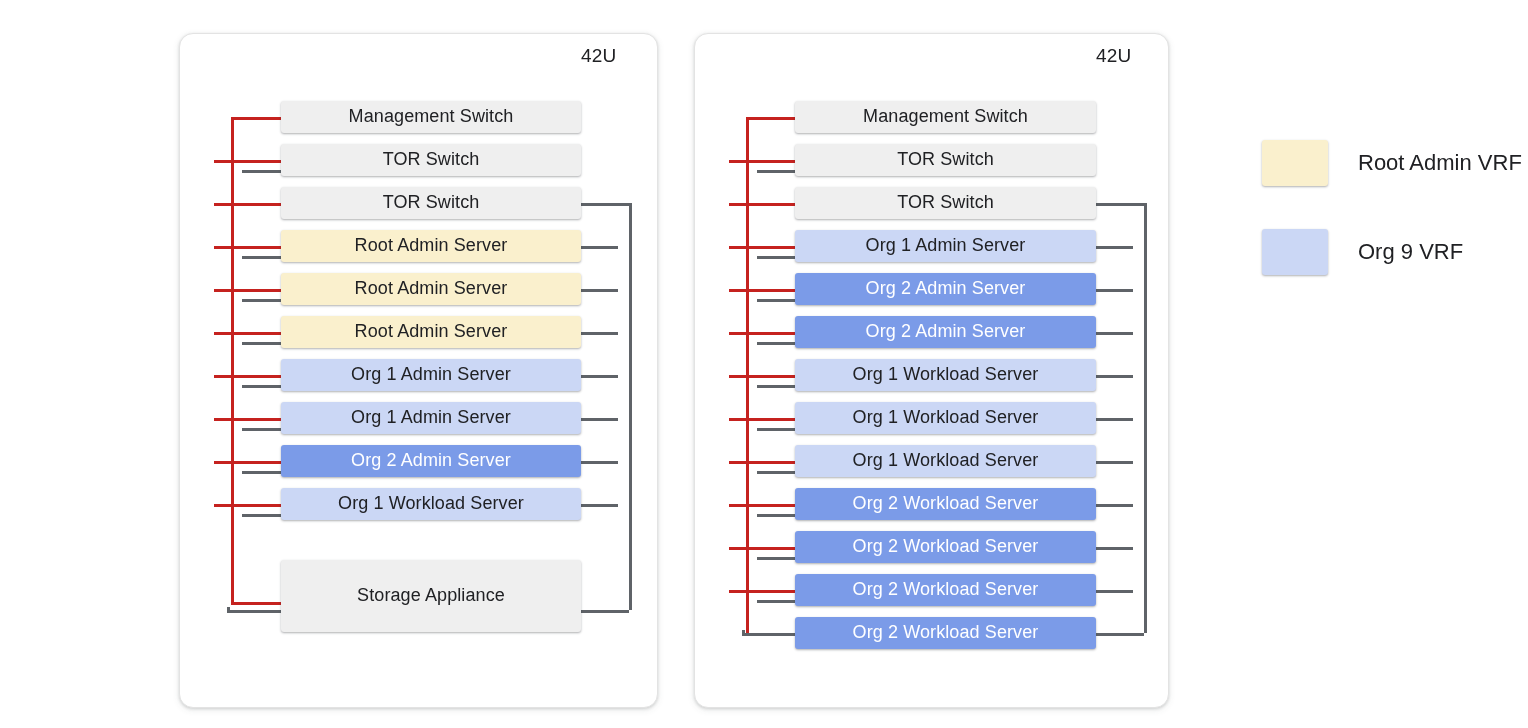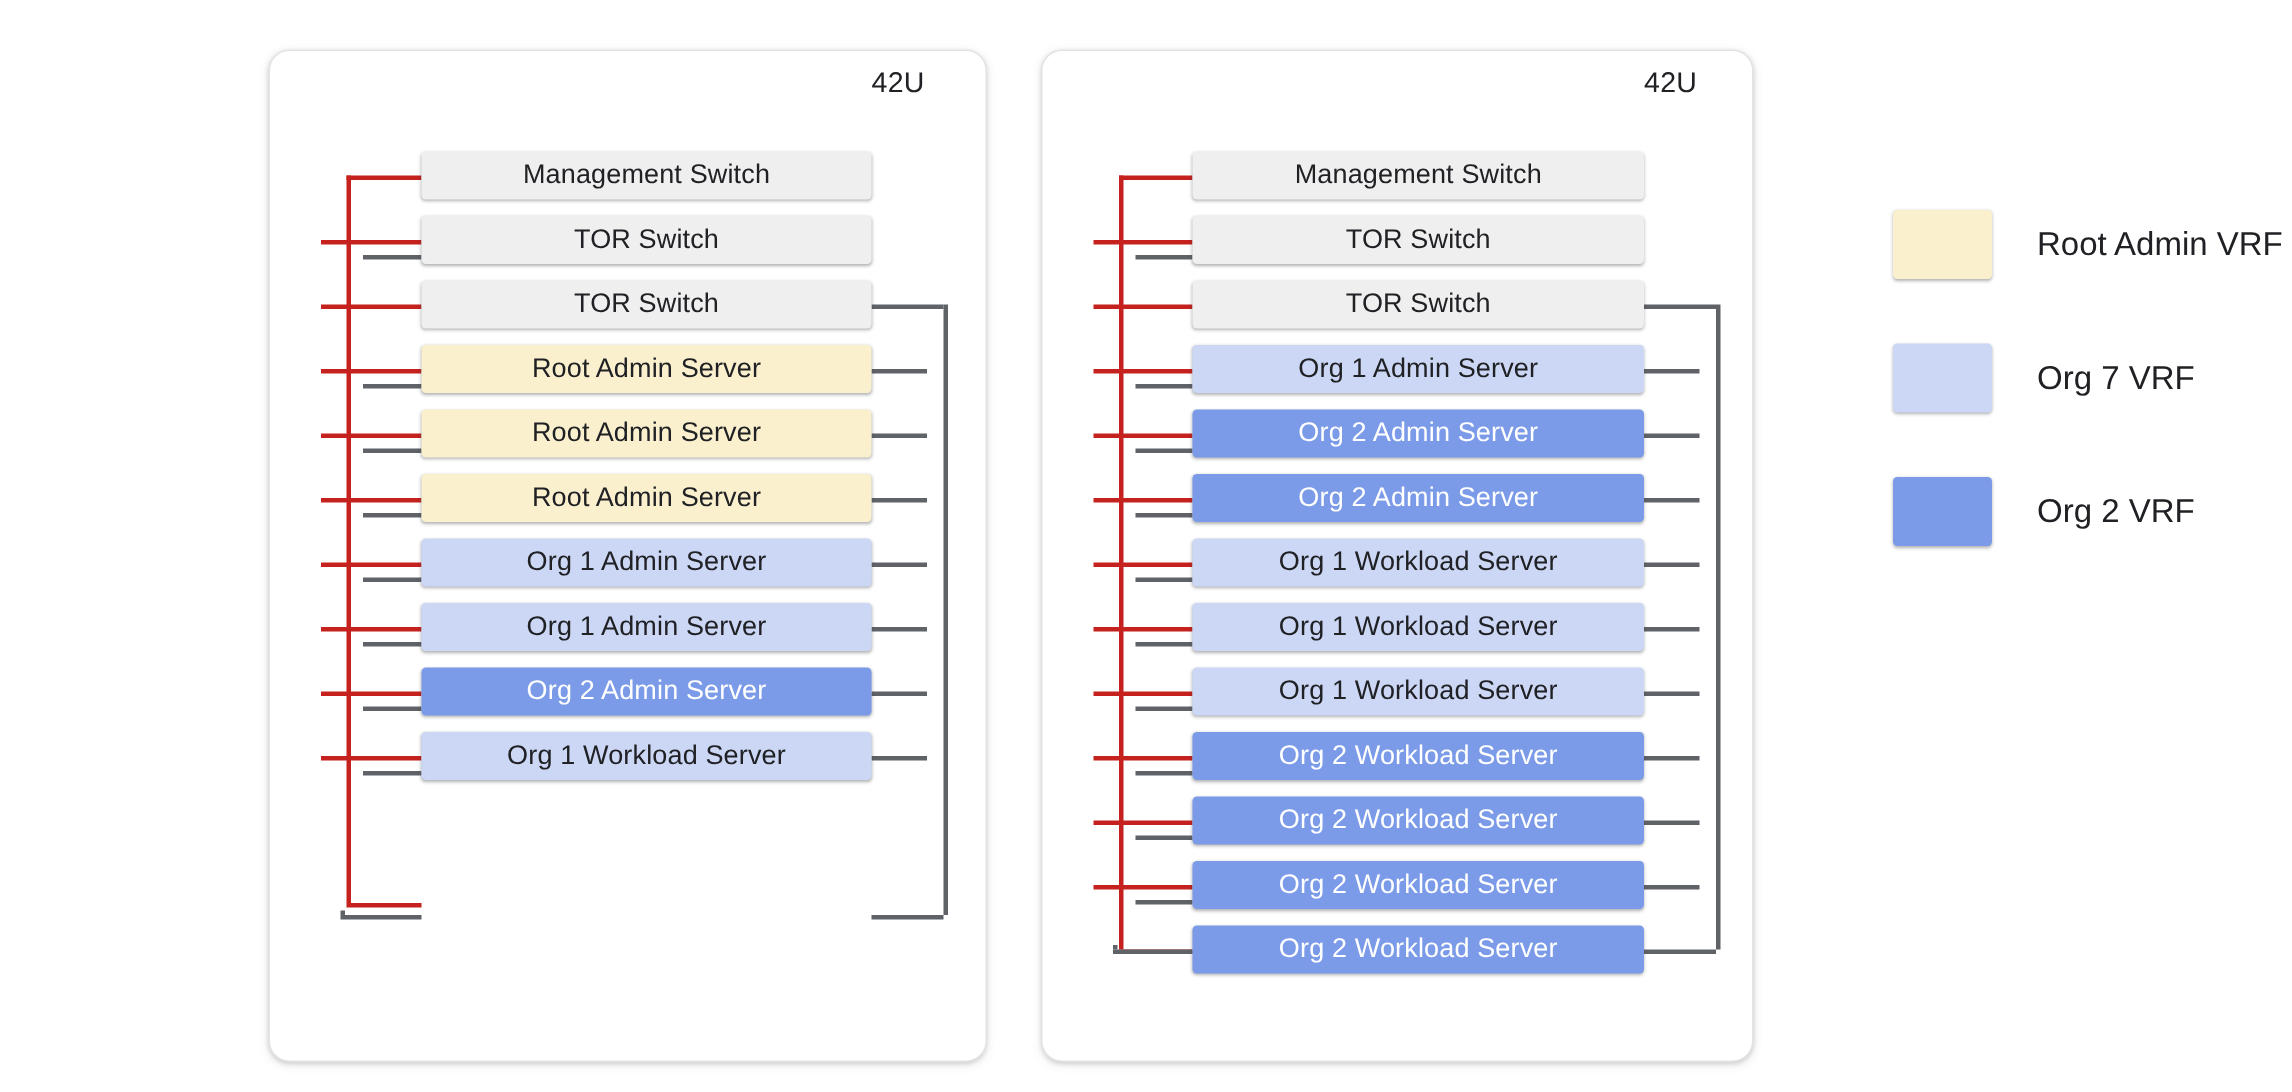--- a/index.html
+++ b/index.html
@@ -116,20 +116,23 @@
       <span>Org 1 Admin Server</span>
     </div>
     <div class="device" style="left: 235px; top: 402px; width: 300px; height: 32px; background: rgb(203, 215, 245); color: rgb(32, 33, 36);">
       <span>Org 1 Admin Server</span>
     </div>
     <div class="device" style="left: 235px; top: 445px; width: 300px; height: 32px; background: rgb(123, 155, 232); color: rgb(255, 255, 255);">
       <span>Org 2 Admin Server</span>
     </div>
     <div class="device" style="left: 235px; top: 488px; width: 300px; height: 32px; background: rgb(203, 215, 245); color: rgb(32, 33, 36);">
       <span>Org 1 Workload Server</span>
+    </div>
+    <div class="device" style="left: 235px; top: 560px; width: 300px; height: 72px; background: rgb(239, 239, 239); color: rgb(32, 33, 36);">
+      <span>Storage Appliance</span>
     </div>
     <div class="wire v mgmt" style="left: 185px; top: 117px; height: 485px;"></div>
     <div class="wire h mgmt" style="left: 185px; top: 117px; width: 50px;"></div>
     <div class="wire h mgmt" style="left: 168px; top: 160px; width: 67px;"></div>
     <div class="wire h mgmt" style="left: 168px; top: 203px; width: 67px;"></div>
     <div class="wire h mgmt" style="left: 168px; top: 246px; width: 67px;"></div>
     <div class="wire h mgmt" style="left: 168px; top: 289px; width: 67px;"></div>
     <div class="wire h mgmt" style="left: 168px; top: 332px; width: 67px;"></div>
     <div class="wire h mgmt" style="left: 168px; top: 375px; width: 67px;"></div>
     <div class="wire h mgmt" style="left: 168px; top: 418px; width: 67px;"></div>
@@ -235,20 +238,16 @@
     <div class="wire h data" style="left: 1050px; top: 590px; width: 37px;"></div>
     <div class="wire h data" style="left: 696px; top: 633px; width: 53px;"></div>
     <div class="wire v data" style="left: 696px; top: 630px; height: 3px;"></div>
     <div id="legend" style="position: absolute; left: 0px; top: 0px; width: 1528px; height: 728px;">
       <div class="legend-row" style="left: 1216px; top: 140px; text-align: right;">
         <div class="legend-swatch" style="background: rgb(250, 240, 205);"></div>
         <div class="legend-label">Root Admin VRF</div>
       </div>
       <div class="legend-row" style="left: 1216px; top: 229px;">
         <div class="legend-swatch" style="background: rgb(203, 215, 245);"></div>
-        <div class="legend-label">Org 7 VRF</div>
+        <div class="legend-label">Org 9 VRF</div>
       </div>
-      <div class="legend-row" style="left: 1216px; top: 318px;">
-        <div class="legend-swatch" style="background: rgb(123, 155, 232);"></div>
-        <div class="legend-label">Org 2 VRF</div>
-      </div>
     </div>
   </div>
 
 </body></html>

